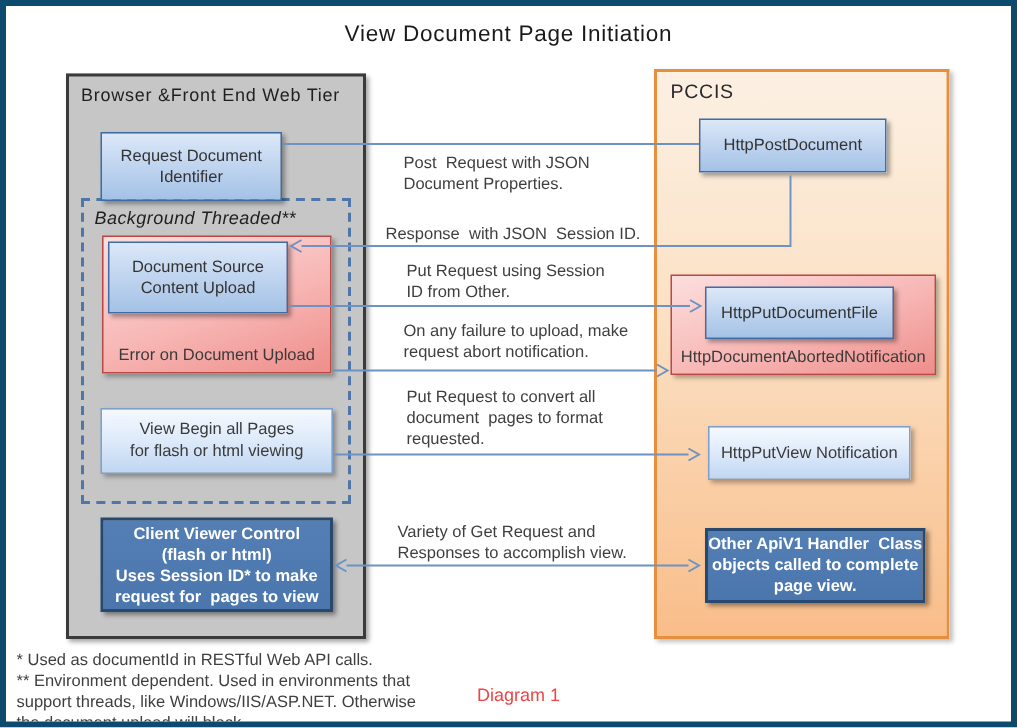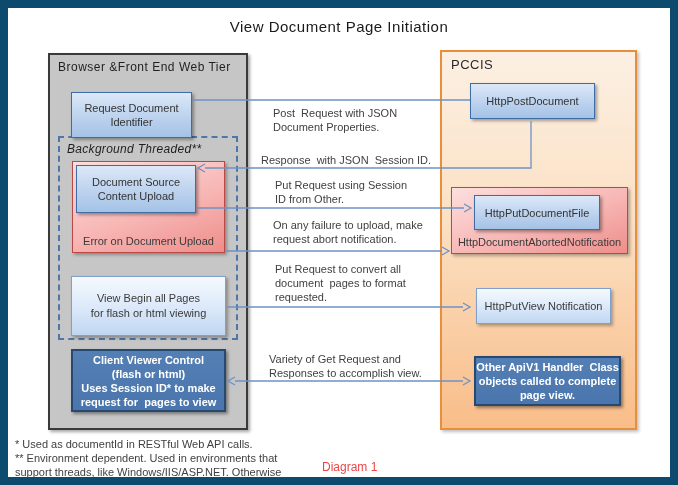--- a/index.html
+++ b/index.html
@@ -1,20 +1,20 @@
 <!DOCTYPE html>
 <html><head>
 <meta charset="utf-8">
 <style>
   * { margin:0; padding:0; box-sizing:border-box; }
   html,body { background:#fff; }
   body { font-family:"Liberation Sans","DejaVu Sans",sans-serif; }
   #page {
     position:relative; width:678px; height:485px;
-    background:#fff; border:8px solid #0c4a6e; overflow:hidden;
+    background:#fff; border:4px solid #0c4a6e; overflow:hidden;
   }
   .abs { position:absolute; }
   #title {
     left:0; right:0; top:10px; text-align:center;
     font-size:15px; color:#1a1a1a; letter-spacing:0.5px; z-index:3;
   }
   
   #browser-tier {
     left:40px; top:45px; width:200px; height:377px;
     background:#c6c6c6; border:2px solid #3a3a3a;
@@ -64,21 +64,21 @@
   }
   .box-dark {
     background:linear-gradient(180deg,#547fb5 0%,#4a76ad 100%);
     border:2px solid #27496f; box-shadow:2px 2px 3px rgba(0,0,0,0.4);
     display:flex; flex-direction:column; align-items:center; justify-content:center;
     font-size:11px; font-weight:bold; color:#fff; text-align:center; line-height:14px; z-index:3;
   }
   .box-blue span, .box-lightblue span, .box-dark span { display:block; white-space:pre; }
   #request-box   { left:63px;  top:68px;  width:121px; height:46px;margin-top:16px; }
   #upload-box    { left:68px;  top:157px; width:120px; height:48px; }
-  #viewbegin-box { left:63px;  top:268px; width:155px; height:60px; }
+  #viewbegin-box { left:63px;  top:268px; width:155px; height:44px; }
   #client-box    { left:63px;  top:341px; width:155px; height:63px; }
   #httppost-box  { left:462px; top:75px;  width:125px; height:36px; }
   #httpput-box   { left:466px; top:187px; width:126px; height:35px; }
   #putview-box   { left:468px; top:280px; width:135px; height:36px; }
   #otherapi-box  { left:466px; top:348px; width:147px; height:50px; }
   
   .conn-label { font-size:11px; color:#3f3f3f; line-height:14px; z-index:4; }
   .conn-label span { display:block; white-space:pre; }
   #cl-post     { left:265px; top:62px;margin-top:36px; }
   #cl-response { left:253px; top:145px; }

